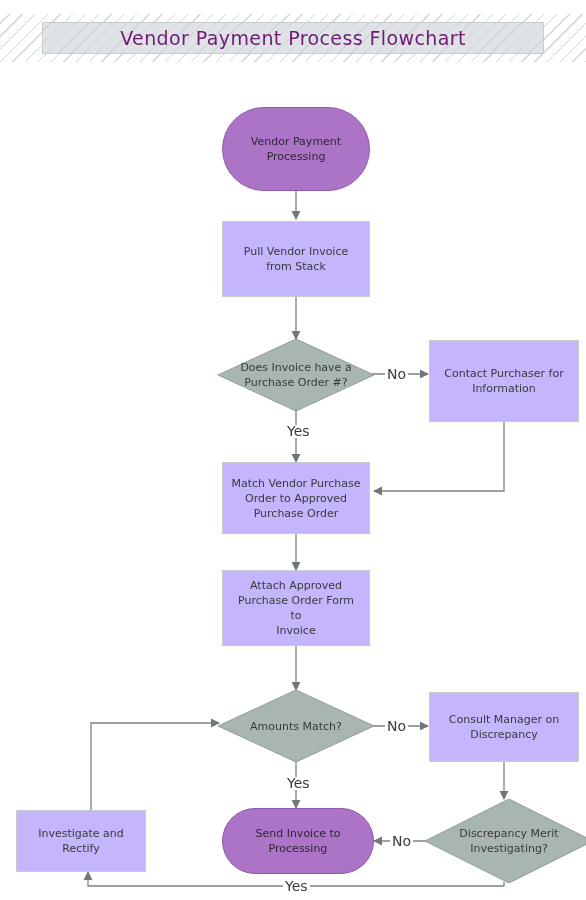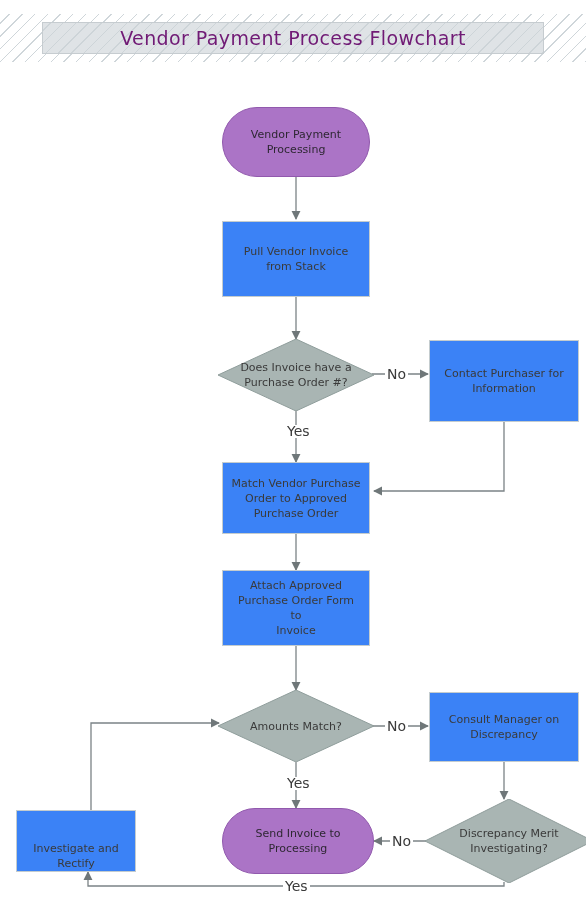--- a/index.html
+++ b/index.html
@@ -83,21 +83,21 @@
     align-items: center;
     justify-content: center;
     text-align: center;
     font-size: 11px;
     line-height: 15px;
     color: #3a3a3a;
   }
   .node .txt { padding: 0 8px; }
 
   .node.process {
-    background: #3b82f6;
+    background: #c4b5fd;
     border: 1px solid #c4ccce;
   }
   .node.terminal {
     background: #ab74c6;
     border: 1px solid #9159ad;
     border-radius: 42px;
     color: #2e2733;
   }
   .node.decision {
     background: transparent;
@@ -162,21 +162,21 @@
       <path d="M 504 762 L 504 799"></path>
 
       <path d="M 426 841 L 374 841"></path>
 
       <path d="M 504 882 L 504 886 L 88 886 L 88 872"></path>
 
       <path d="M 91 810 L 91 723 L 219 723"></path>
     </g>
   </svg>
 
-  <div class="node terminal" style="left:222px; top:107px; width:148px; height:70px;">
+  <div class="node terminal" style="left:222px; top:107px; width:148px; height:84px;">
     <span class="txt">
       Vendor Payment<br>Processing
     </span>
   </div>
 
   <div class="node process" style="left:222px; top:221px; width:148px; height:76px;">
     <span class="txt">
       Pull Vendor Invoice<br>from Stack
     </span>
   </div>
@@ -216,21 +216,21 @@
       Amounts Match?
     </span>
   </div>
 
   <div class="node process" style="left:429px; top:692px; width:150px; height:70px;">
     <span class="txt">
       Consult Manager on<br>Discrepancy
     </span>
   </div>
 
-  <div class="node process" style="left:16px; top:810px; width:120px; height:62px;align-items:flex-end;">
+  <div class="node process" style="left:16px; top:810px; width:130px; height:62px;">
     <span class="txt">
       Investigate and Rectify
     </span>
   </div>
 
   <div class="node terminal" style="left:222px; top:808px; width:152px; height:66px;">
     <span class="txt">
       Send Invoice to<br>Processing
     </span>
   </div>

